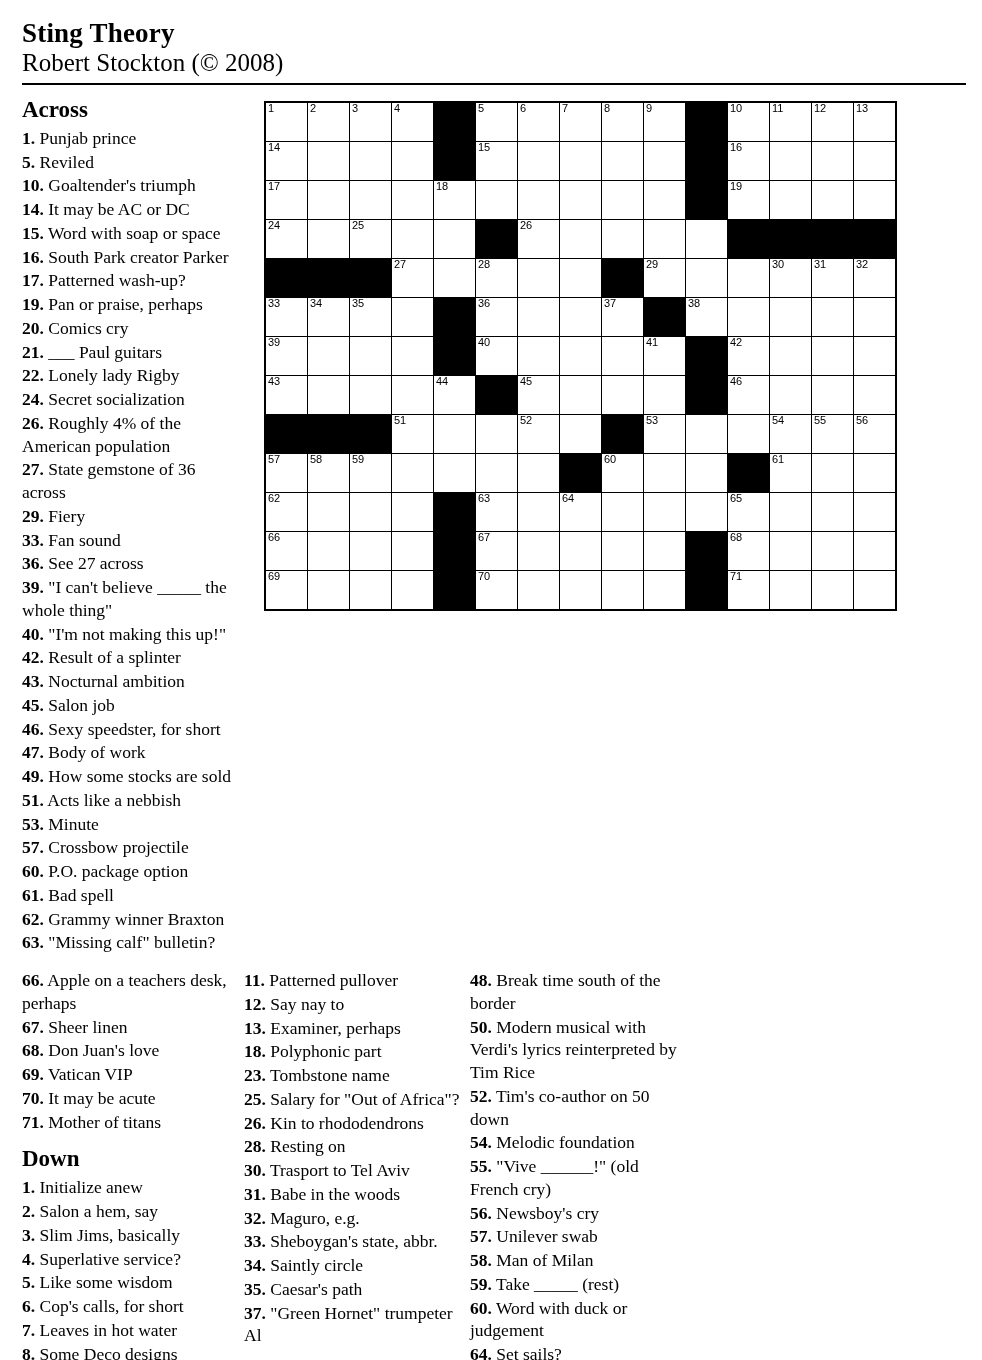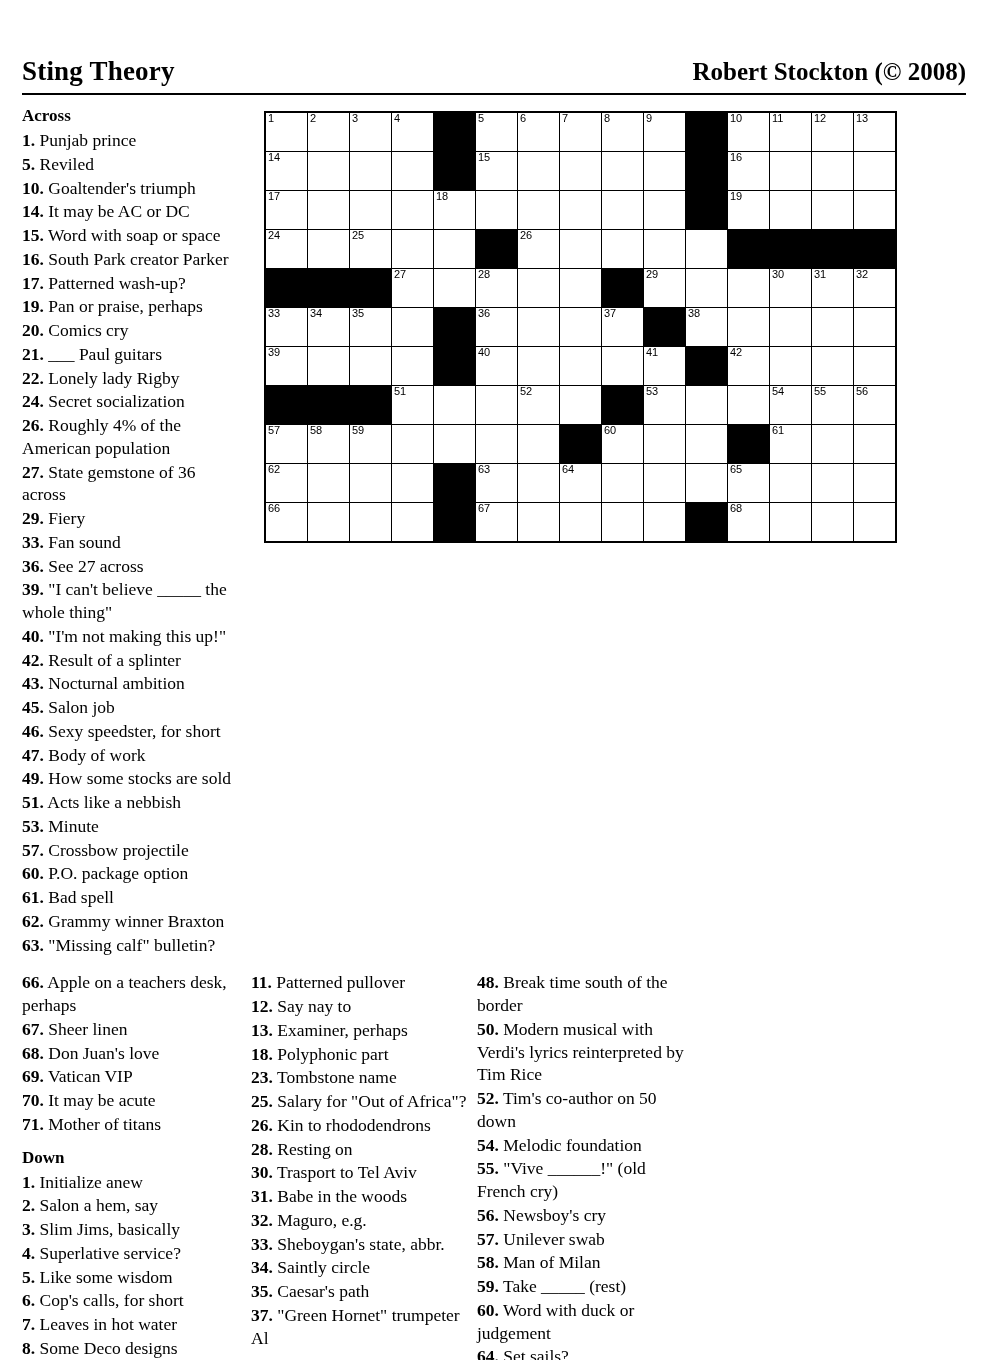--- a/index.html
+++ b/index.html
@@ -23,45 +23,45 @@
     padding: 18px 16px 0 22px;
   }
   
   .header {
     display: flex;
     justify-content: space-between;
     align-items: baseline;
     border-bottom: 2px solid #000;
     padding-bottom: 6px;
     margin-bottom: 10px;
+    flex-direction: column;
   }
   .puzzle-title {
     font-size: 27px;
     font-weight: bold;
     letter-spacing: 0.2px;
   }
   .author {
     font-size: 25px;
-    font-weight: bold;
-    margin-top: 40px;
+    font-weight: normal;
   }
   
   .top-area {
     display: flex;
     align-items: flex-start;
   }
   .clue-col {
     width: 218px;
     font-size: 17.5px;
     line-height: 1.30;
   }
   .clue-col.first { margin-right: 14px; }
   .section-head {
     font-weight: bold;
-    font-size: 17px;
+    font-size: 23px;
     margin-bottom: 2px;
   }
   .clue {
     margin-bottom: 1px;
   }
   .clue .num {
     font-weight: bold;
   }
   
   .grid-wrap {
@@ -98,21 +98,21 @@
     margin-top: 14px;
     align-items: flex-start;
   }
   .bot-col {
     width: 222px;
     font-size: 17.5px;
     line-height: 1.30;
     padding-right: 8px;
     box-sizing: border-box;
   }
-  .bot-col.c3 { width: 226px; margin-left: 7px; }
+  .bot-col.c3 { width: 226px; }
   .bot-col.c4 { width: 226px; }
   .spacer { height: 10px; }
 </style>
 </head>
 <body>
 
 <div class="page">
 
   <div class="header">
     <div class="puzzle-title">Sting Theory</div>
@@ -351,20 +351,45 @@
               </td>
               <td class="block"></td>
               <td>
                 <span class="n">42</span>
               </td>
               <td></td>
               <td></td>
               <td></td>
             </tr>
             <tr>
+              <td>
+                <span class="n">43</span>
+              </td>
+              <td></td>
+              <td></td>
+              <td></td>
+              <td>
+                <span class="n">44</span>
+              </td>
+              <td class="block"></td>
+              <td>
+                <span class="n">45</span>
+              </td>
+              <td></td>
+              <td></td>
+              <td></td>
+              <td class="block"></td>
+              <td>
+                <span class="n">46</span>
+              </td>
+              <td></td>
+              <td></td>
+              <td></td>
+            </tr>
+            <tr>
               <td class="block"></td>
               <td class="block"></td>
               <td class="block"></td>
               <td>
                 <span class="n">51</span>
               </td>
               <td></td>
               <td></td>
               <td>
                 <span class="n">52</span>
@@ -449,20 +474,43 @@
               <td>
                 <span class="n">67</span>
               </td>
               <td></td>
               <td></td>
               <td></td>
               <td></td>
               <td class="block"></td>
               <td>
                 <span class="n">68</span>
+              </td>
+              <td></td>
+              <td></td>
+              <td></td>
+            </tr>
+            <tr>
+              <td>
+                <span class="n">69</span>
+              </td>
+              <td></td>
+              <td></td>
+              <td></td>
+              <td class="block"></td>
+              <td>
+                <span class="n">70</span>
+              </td>
+              <td></td>
+              <td></td>
+              <td></td>
+              <td></td>
+              <td class="block"></td>
+              <td>
+                <span class="n">71</span>
               </td>
               <td></td>
               <td></td>
               <td></td>
             </tr>
           </tbody>
       </table>
     </div>
 
   </div>

